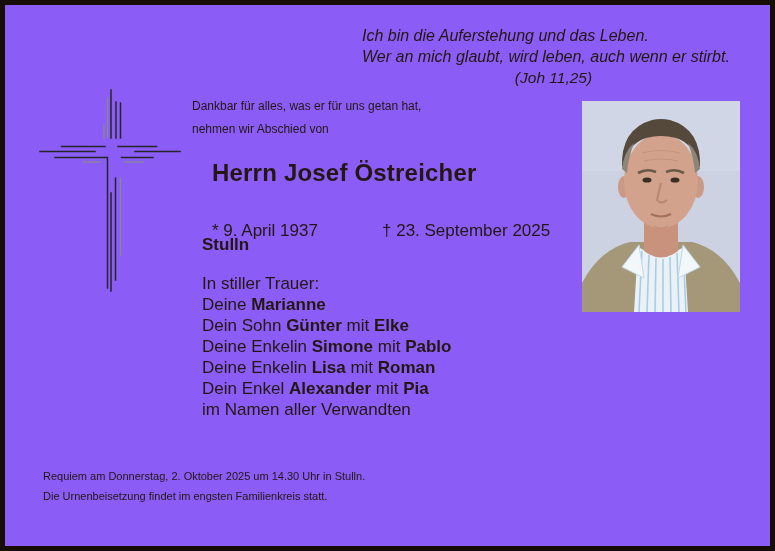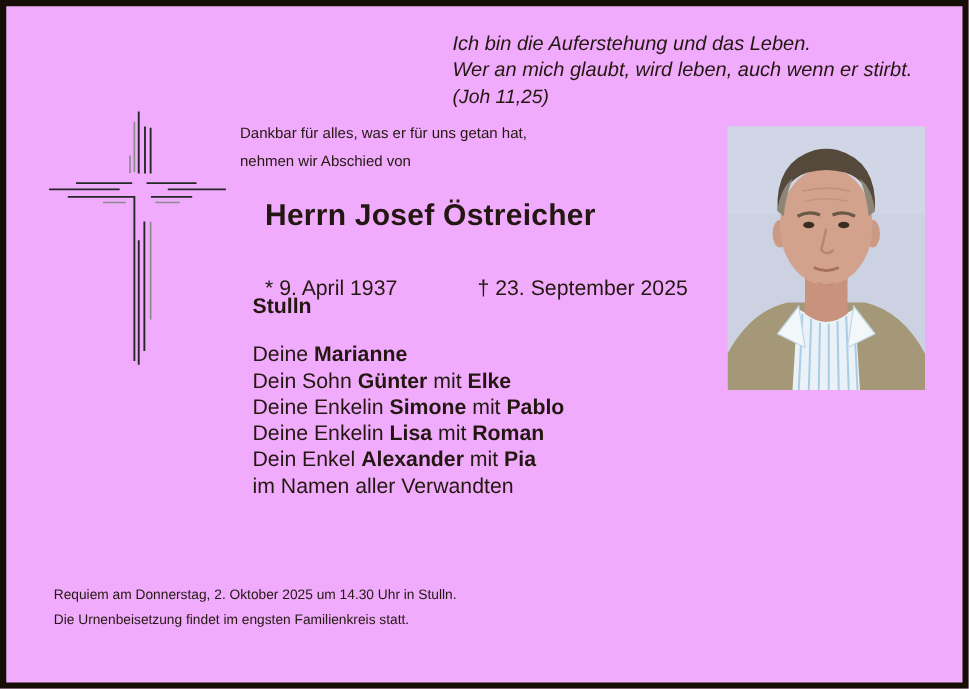--- a/index.html
+++ b/index.html
@@ -2,35 +2,35 @@
 <html><head>
 <meta charset="utf-8">
 <style>
   html, body { margin: 0; padding: 0; background: #ffffff; }
   .card {
     position: relative;
     width: 775px;
     height: 551px;
     box-sizing: border-box;
     border: 5px solid #170d07;
-    background: #f0abfc;
+    background: #8b5cf6;
     font-family: "Liberation Sans", "DejaVu Sans", sans-serif;
     color: #241711;
     overflow: hidden;
   }
   .abs { position: absolute; }
   .quote {
     left: 357px; top: 20px; width: 383px;
     font-style: italic;
     font-size: 16px;
     line-height: 21px;
     white-space: nowrap;
   }
   .quote .citation {
-    text-align: left;
+    text-align: center;
     font-size: 15.5px;
     white-space: normal;
   }
   .intro {
     left: 187px; top: 90px;
     font-size: 12px;
     line-height: 23px;
     white-space: nowrap;
   }
   .name {
@@ -115,20 +115,21 @@
 
   <h1 class="abs name">Herrn Josef Östreicher</h1>
 
   <div class="abs dates">
     <span class="birth">* 9. April 1937</span><span>† 23. September 2025</span>
   </div>
 
   <div class="abs place">Stulln</div>
 
   <div class="abs mourners">
+    <div>In stiller Trauer:</div>
     <div>
         <div class="mourner-line"><span>Deine </span><span class="b">Marianne</span></div>
         <div class="mourner-line"><span>Dein Sohn </span><span class="b">Günter</span><span> mit </span><span class="b">Elke</span></div>
         <div class="mourner-line"><span>Deine Enkelin </span><span class="b">Simone</span><span> mit </span><span class="b">Pablo</span></div>
         <div class="mourner-line"><span>Deine Enkelin </span><span class="b">Lisa</span><span> mit </span><span class="b">Roman</span></div>
         <div class="mourner-line"><span>Dein Enkel </span><span class="b">Alexander</span><span> mit </span><span class="b">Pia</span></div>
       </div>
     <div>im Namen aller Verwandten</div>
   </div>
 

